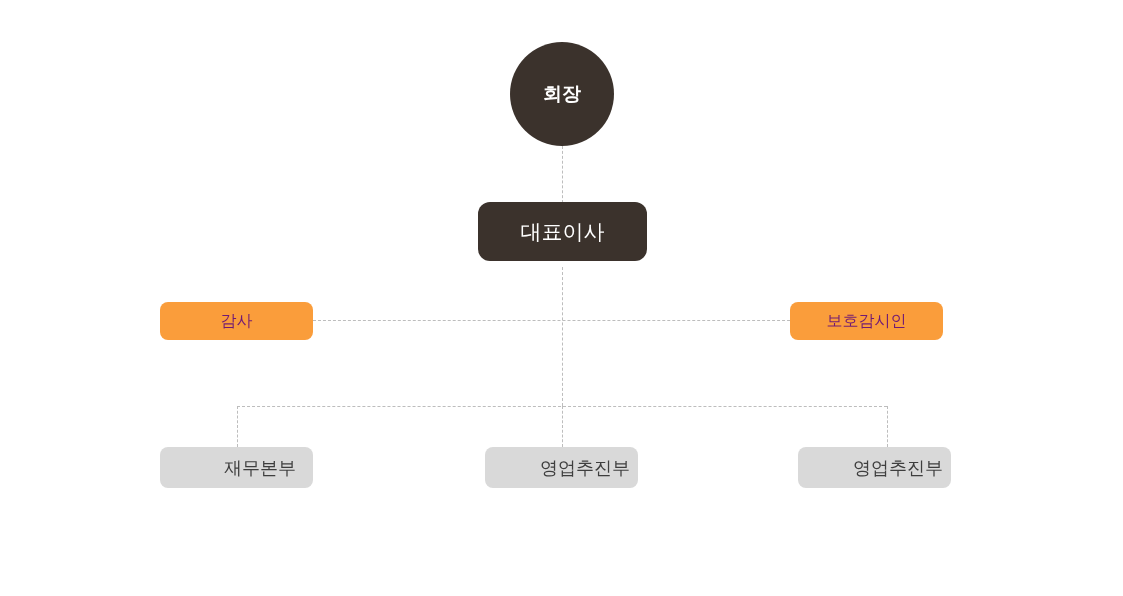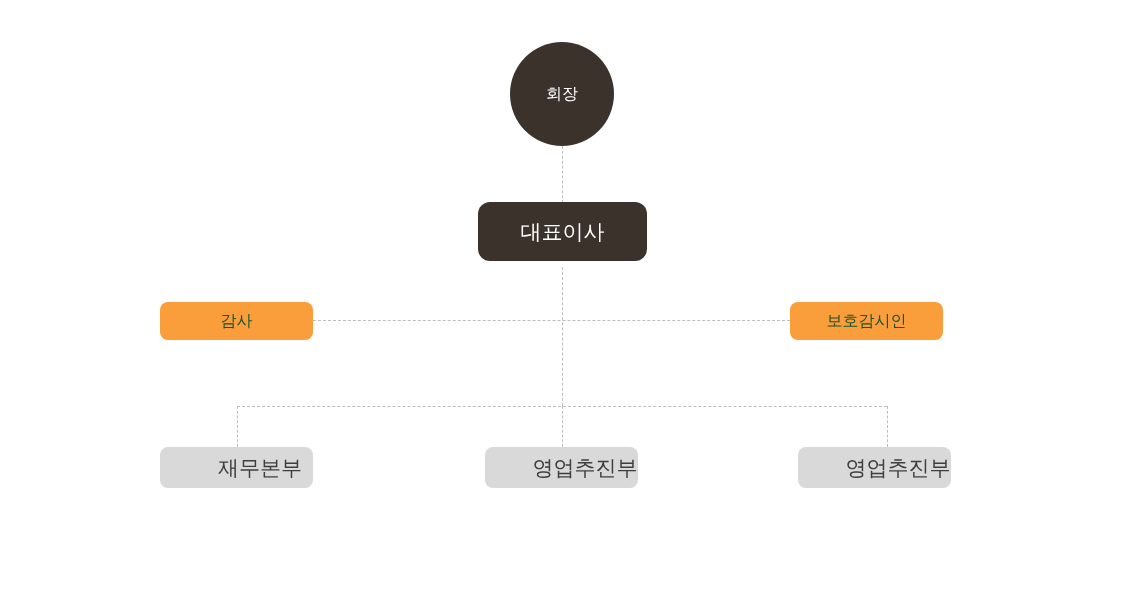--- a/index.html
+++ b/index.html
@@ -21,50 +21,51 @@
     justify-content: center;
     text-align: center;
   }
 
   .node-chairman {
     left: 510px; top: 42px;
     width: 104px; height: 104px;
     border-radius: 50%;
     background: #3b322c;
     color: #ffffff;
-    font-size: 16px;
+    font-size: 19px;
+    font-weight: bold;
   }
 
   .node-ceo {
     left: 478px; top: 202px;
     width: 169px; height: 59px;
     border-radius: 12px;
     background: #3b322c;
     color: #ffffff;
     font-size: 21px;
   }
 
   .node-staff {
     top: 302px;
     width: 153px; height: 38px;
     border-radius: 8px;
     background: #fa9d3b;
-    color: #14532d;
+    color: #701a75;
     font-size: 16px;
   }
   .node-auditor { left: 160px; }
   .node-supervisor { left: 790px; }
 
   .node-division {
     top: 447px;
     width: 153px; height: 41px;
     border-radius: 8px;
     background: #d9d9d9;
     color: #3e3e3e;
-    font-size: 21px;
+    font-size: 18px;
     padding-left: 47px;
   }
   .node-division-0 { left: 160px; }
   .node-division-1 { left: 485px; }
   .node-division-2 { left: 798px; }
 
   .line { position: absolute; }
   .line-v { width: 0; border-left: 1px dashed #bdbdbd; }
   .line-h { height: 0; border-top: 1px dashed #bdbdbd; }
 

